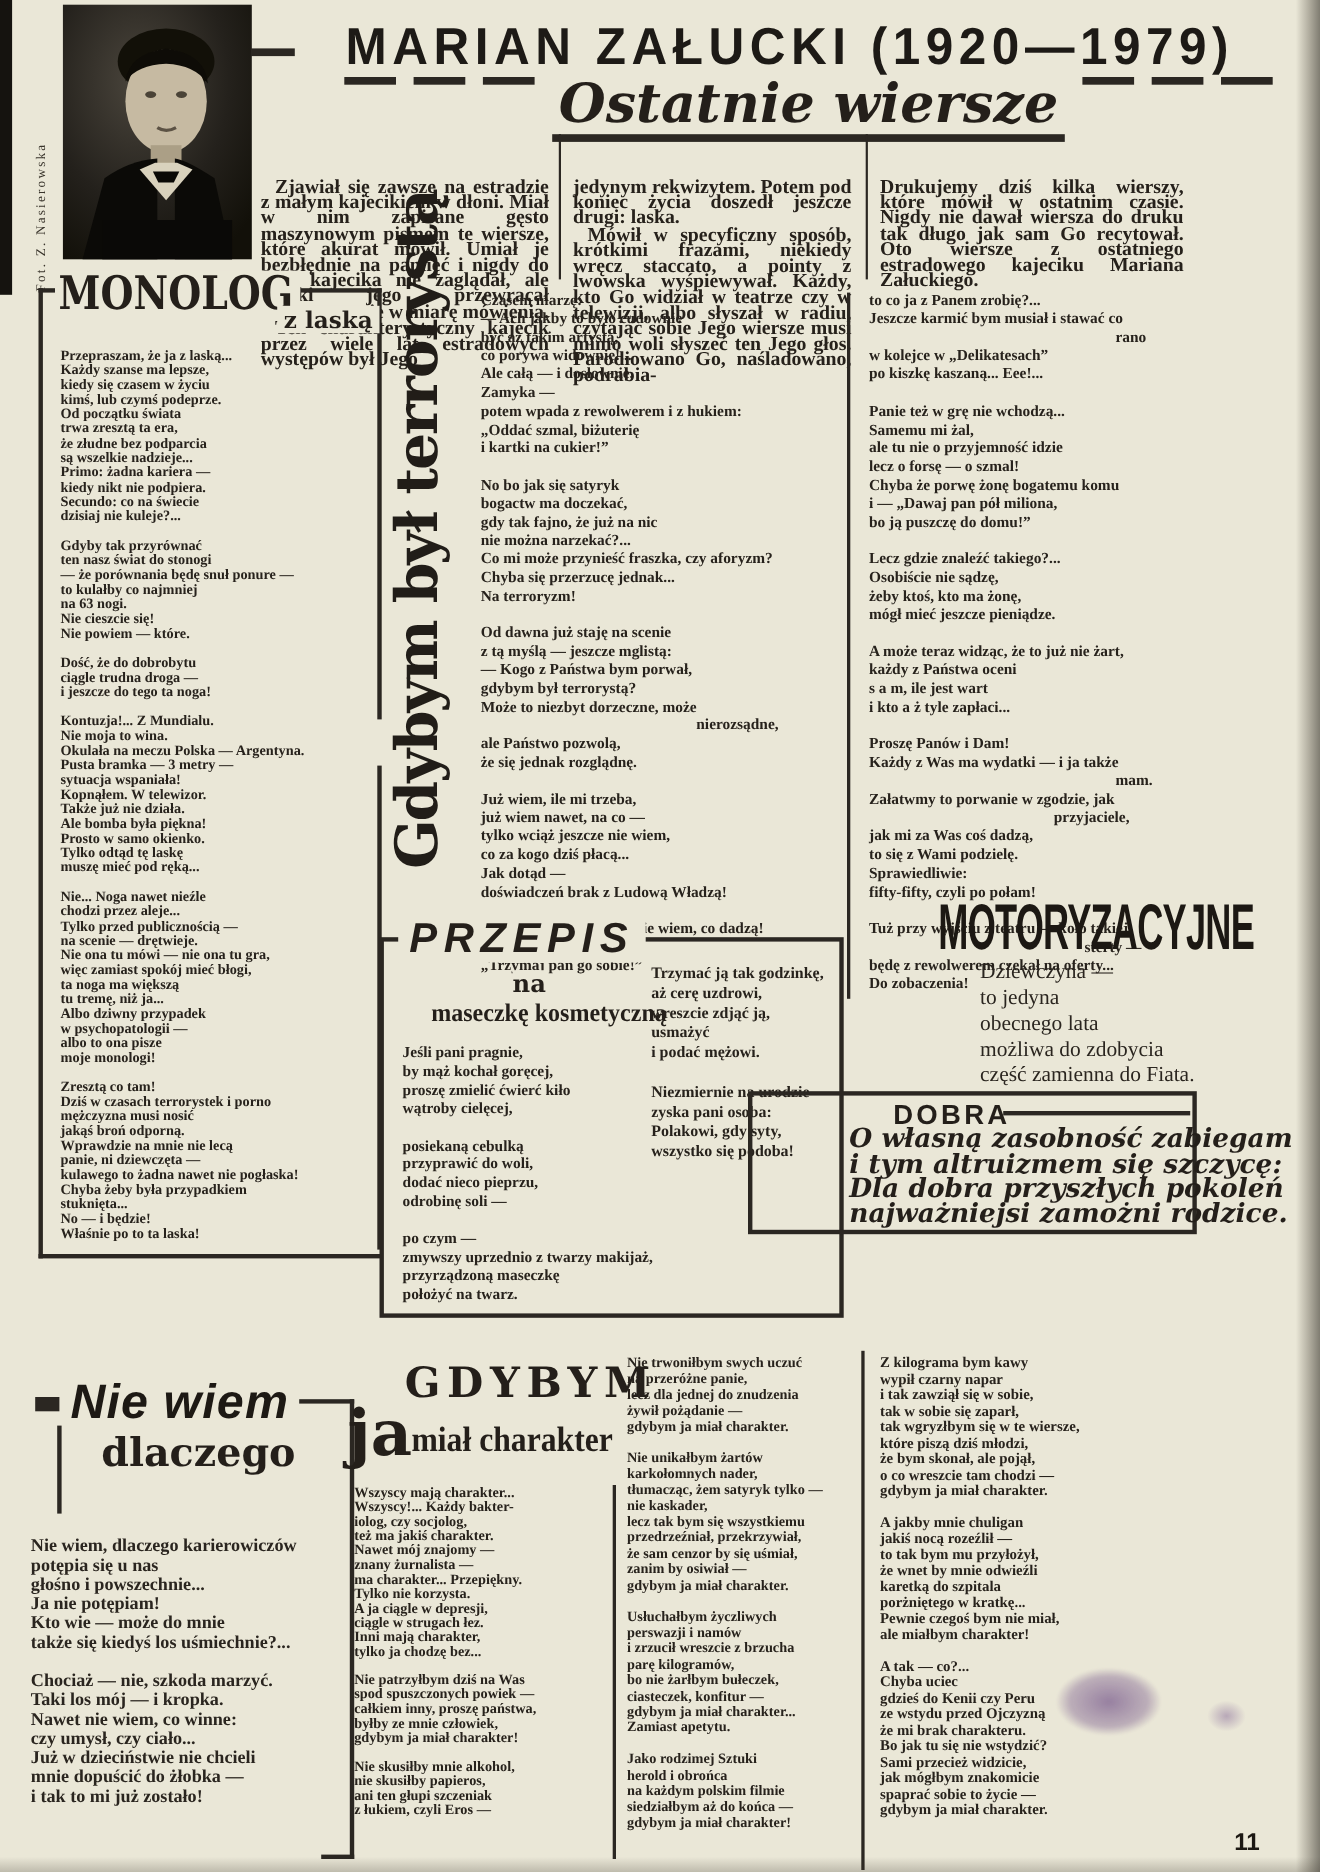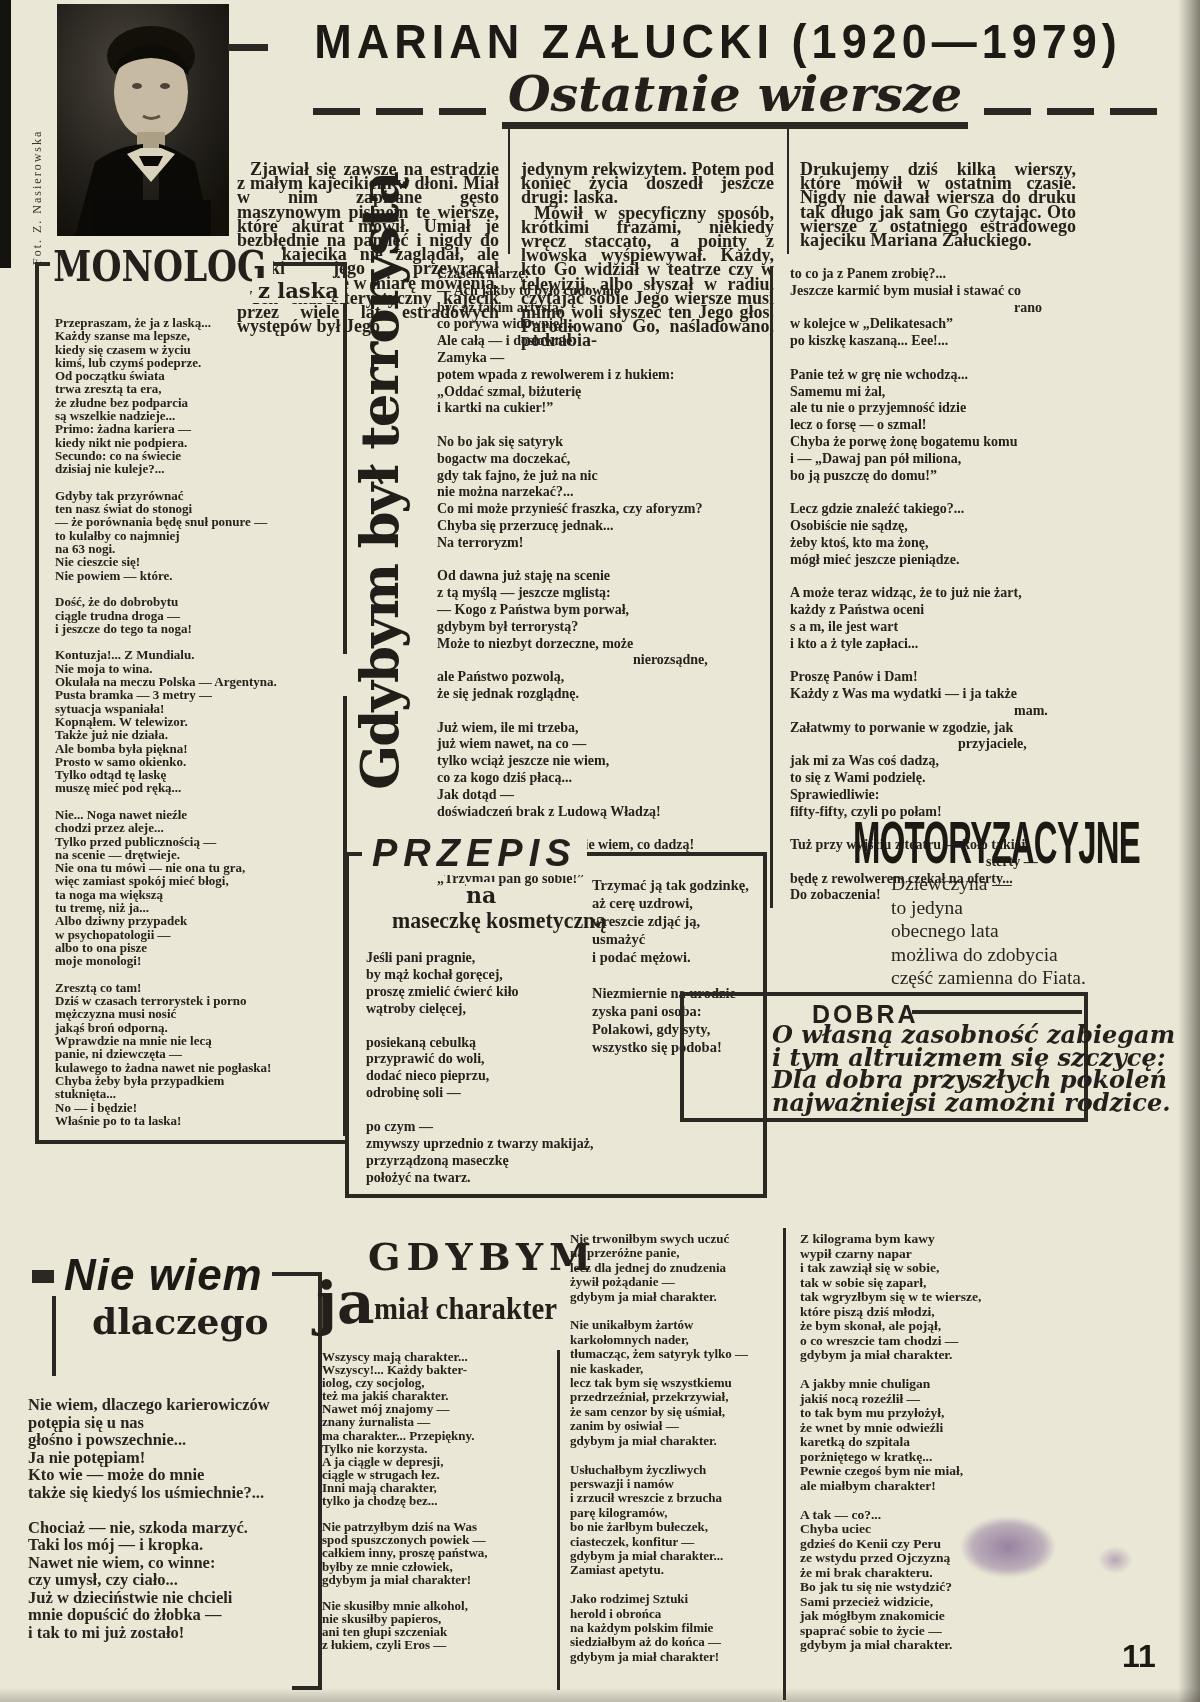--- a/index.html
+++ b/index.html
@@ -29,21 +29,21 @@
   .photo-caption{
     writing-mode:vertical-rl;transform:rotate(180deg);
     font-size:12px;letter-spacing:2px;font-family:"Liberation Serif",serif;
     color:#3a352c;
   }
   .main-title{
     font-family:"Liberation Sans",sans-serif;font-weight:700;
     font-size:45px;letter-spacing:5px;white-space:nowrap;text-align:center;
     color:#1d1a16;transform:scaleY(1.05);
   }
-  .subtitle-row{display:flex;align-items:flex-end;justify-content:center;gap:16px;}
+  .subtitle-row{display:flex;align-items:flex-start;justify-content:center;gap:16px;}
   .subtitle-row .dash{width:47px;height:7px;background:var(--rule);margin-bottom:14px;}
   .subtitle-text{
     font-family:"DejaVu Serif",serif;font-style:italic;font-weight:700;
     font-size:49px;line-height:1;padding:0 6px 3px 6px;border-bottom:7px solid var(--rule);
     white-space:nowrap;
   }
   .intro-col{font-size:18px;line-height:14.2px;font-weight:700;text-align:justify;
     font-family:"Liberation Serif",serif;color:#26211b;margin-top:36px;}
   .intro-col p{margin:0 0 1px 0;text-indent:13px;}
   .intro-col.cont p:first-child{text-indent:0;}
@@ -85,21 +85,21 @@
 
   .niewiem-title1{font-family:"Liberation Sans",sans-serif;font-weight:700;font-style:italic;
     font-size:44px;letter-spacing:1px;white-space:nowrap;color:#1d1914;}
   .niewiem-title2{font-family:"DejaVu Serif",serif;font-weight:700;font-size:36px;white-space:nowrap;}
 
   .gdybym-title1{font-family:"DejaVu Serif",serif;font-weight:700;font-size:38px;letter-spacing:6px;white-space:nowrap;}
   .gdybym-ja{font-family:"DejaVu Serif",serif;font-weight:700;font-size:58px;line-height:1;}
   .gdybym-rest{font-family:"Liberation Serif",serif;font-weight:600;font-size:32px;
     transform:scaleX(.9);transform-origin:left;white-space:nowrap;}
 
-  .page-number{font-family:"Liberation Sans",sans-serif;font-weight:700;font-size:32px;color:#1c1813;}
+  .page-number{font-family:"Liberation Sans",sans-serif;font-weight:700;font-size:22px;color:#1c1813;margin-top:24px;}
 
   .stain{
     background:radial-gradient(closest-side,rgba(83,44,116,.55),rgba(83,44,116,.30) 55%,rgba(83,44,116,0) 75%);
     border-radius:50%;
     filter:blur(1px);
   }
   .stain2{
     background:radial-gradient(closest-side,rgba(90,50,125,.35),rgba(90,50,125,0) 70%);
     border-radius:50%;
   }
@@ -155,21 +155,21 @@
       <p>Zjawiał się zawsze na estradzie z małym kajecikiem w dłoni. Miał w nim zapisane gęsto maszynowym pismem te wiersze, które akurat mówił. Umiał je bezbłędnie na pamięć i nigdy do tego kajecika nie zaglądał, ale kartki jego przewracał automatycznie w miarę mówienia.</p>
       <p>Ten charakterystyczny kajecik przez wiele lat estradowych występów był Jego</p>
     </div>
   <div class="abs vrule" style="left:508px;top:122px;height:132px;"></div>
   <div class="abs intro-col cont" style="left:521px;top:126px;width:253px;">
       <p>jedynym rekwizytem. Potem pod koniec życia doszedł jeszcze drugi: laska.</p>
       <p>Mówił w specyficzny sposób, krótkimi frazami, niekiedy wręcz staccato, a pointy z lwowska wyśpiewywał. Każdy, kto Go widział w teatrze czy w telewizji, albo słyszał w radiu, czytając sobie Jego wiersze musi mimo woli słyszeć ten Jego głos. Parodiowano Go, naśladowano, podrabia-</p>
     </div>
   <div class="abs vrule" style="left:787px;top:122px;height:132px;"></div>
   <div class="abs intro-col cont" style="left:800px;top:126px;width:276px;">
-      <p>Drukujemy dziś kilka wierszy, które mówił w ostatnim czasie. Nigdy nie dawał wiersza do druku tak długo jak sam Go czytając. Oto wiersze z ostatniego estradowego kajeciku Mariana Załuckiego.</p>
+      <p>Drukujemy dziś kilka wierszy, które mówił w ostatnim czasie. Nigdy nie dawał wiersza do druku tak długo jak sam Go recytował. Oto wiersze z ostatniego estradowego kajeciku Mariana Załuckiego.</p>
     </div>
 
   <div class="abs monolog-box" style="left:35px;top:262px;width:308px;height:874px;"></div>
   <div class="abs bar" style="left:343px;top:262px;width:4px;height:392px;"></div>
   <div class="abs bar" style="left:343px;top:696px;width:4px;height:440px;"></div>
 
   <div class="abs monolog-title" style="left:50px;top:246px;">MONOLOG</div>
   <div class="abs monolog-sub" style="left:252px;top:278px;">z laską</div>
   <div class="abs poem" style="left:55px;top:316px;width:284px;font-size:13px;line-height:13.3px;">Przepraszam, że ja z laską...<br>Każdy szanse ma lepsze,<br>kiedy się czasem w życiu<br>kimś, lub czymś podeprze.<br>Od początku świata<br>trwa zresztą ta era,<br>że złudne bez podparcia<br>są wszelkie nadzieje...<br>Primo: żadna kariera —<br>kiedy nikt nie podpiera.<br>Secundo: co na świecie<br>dzisiaj nie kuleje?...<br><br>Gdyby tak przyrównać<br>ten nasz świat do stonogi<br>— że porównania będę snuł ponure —<br>to kulałby co najmniej<br>na 63 nogi.<br>Nie cieszcie się!<br>Nie powiem — które.<br><br>Dość, że do dobrobytu<br>ciągle trudna droga —<br>i jeszcze do tego ta noga!<br><br>Kontuzja!... Z Mundialu.<br>Nie moja to wina.<br>Okulała na meczu Polska — Argentyna.<br>Pusta bramka — 3 metry —<br>sytuacja wspaniała!<br>Kopnąłem. W telewizor.<br>Także już nie działa.<br>Ale bomba była piękna!<br>Prosto w samo okienko.<br>Tylko odtąd tę laskę<br>muszę mieć pod ręką...<br><br>Nie... Noga nawet nieźle<br>chodzi przez aleje...<br>Tylko przed publicznością —<br>na scenie — drętwieje.<br>Nie ona tu mówi — nie ona tu gra,<br>więc zamiast spokój mieć błogi,<br>ta noga ma większą<br>tu tremę, niż ja...<br>Albo dziwny przypadek<br>w psychopatologii —<br>albo to ona pisze<br>moje monologi!<br><br>Zresztą co tam!<br>Dziś w czasach terrorystek i porno<br>mężczyzna musi nosić<br>jakąś broń odporną.<br>Wprawdzie na mnie nie lecą<br>panie, ni dziewczęta —<br>kulawego to żadna nawet nie pogłaska!<br>Chyba żeby była przypadkiem<br>stuknięta...<br>No — i będzie!<br>Właśnie po to ta laska!</div>
 

